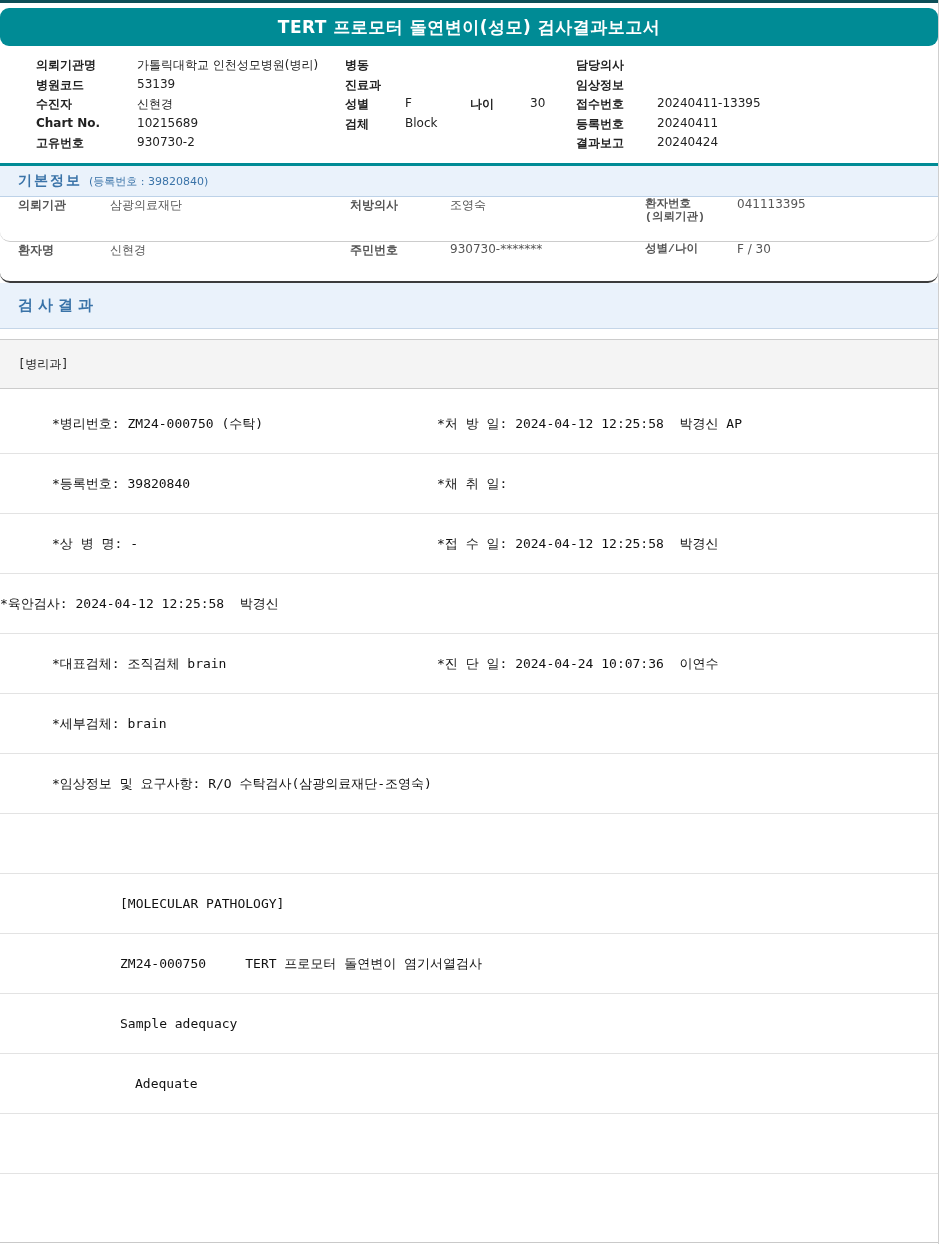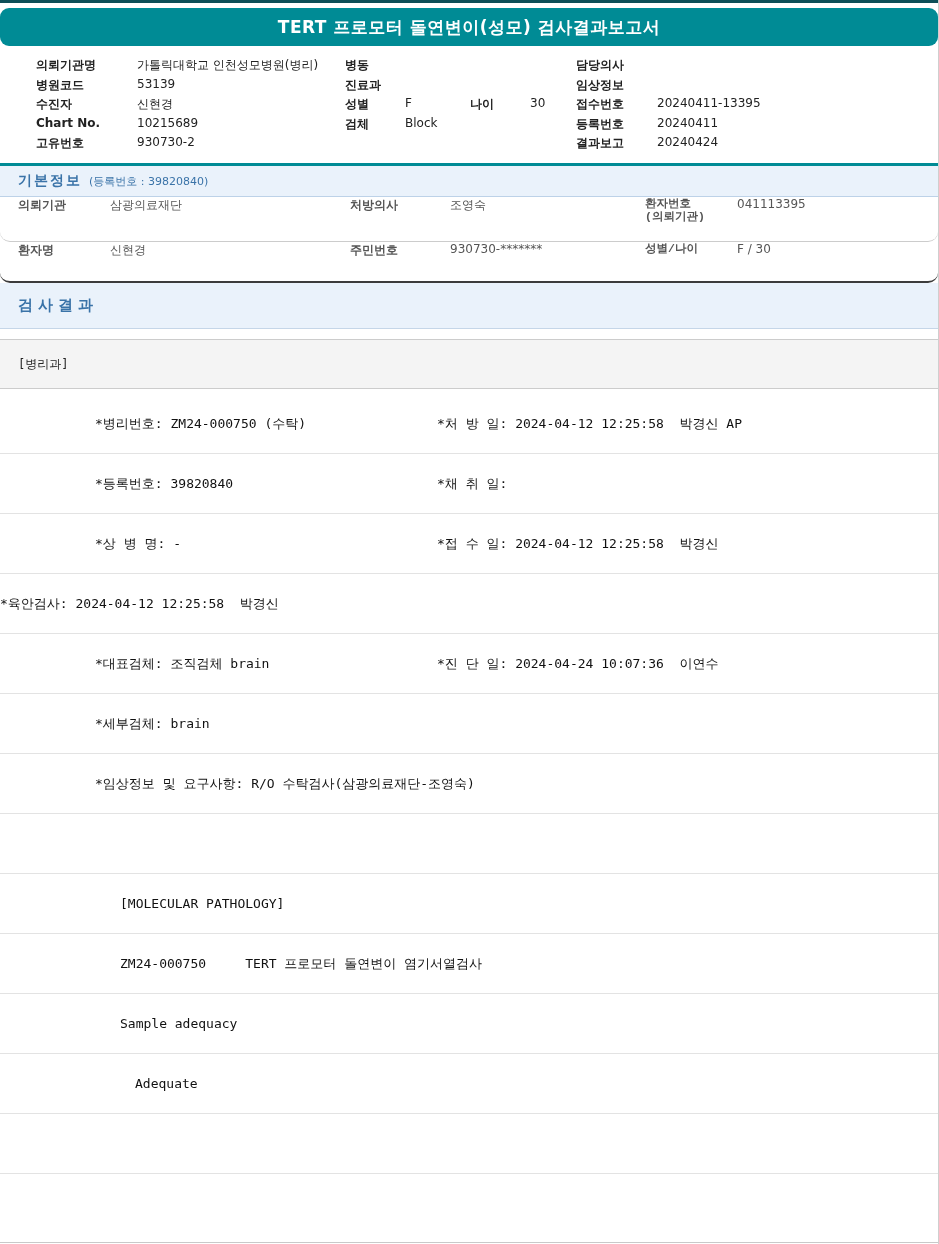--- a/index.html
+++ b/index.html
@@ -32,21 +32,21 @@
   .bv1 { width:240px; }
   .bl2 { width:100px; }
   .bv2 { width:195px; }
   .bl3 { width:92px; font-size:11.5px; line-height:13px;font-family:Liberation Mono, monospace; }
   .bv3 { flex:1; }
   .reshdr { height:46px; background:#eaf2fb; border-bottom:1px solid #c5d6e8; display:flex; align-items:center; padding-left:18px; color:#3a73a8; }
   .reshdr .t { font-size:15px; font-weight:bold; letter-spacing:5px; }
   .deptband { margin-top:10px; height:50px; background:#f4f4f4; border-top:1px solid #ccc; border-bottom:1px solid #ccc; display:flex; align-items:center; padding-left:18px; font-family:"DejaVu Sans Mono","Liberation Mono","DejaVu Sans",monospace; font-size:12px; color:#222; }
   .lines { margin-top:5px; }
   .rline { height:60px; display:flex; align-items:center; border-bottom:1px solid #e3e3e3; font-family:"DejaVu Sans Mono","Liberation Mono","DejaVu Sans",monospace; font-size:13px; white-space:pre; color:#111; }
-  .rline .l { width:437px; flex-shrink:0; padding-left:95px; overflow:visible; }
+  .rline .l { width:437px; flex-shrink:0; padding-left:52px; overflow:visible; }
   .rline .l.ind2 { padding-left:120px; }
   .rline .l.ind3 { padding-left:135px; }
   .rline .r { flex:1; }
   .bottomline { position:absolute; left:0; right:0; bottom:1px; height:1px; background:#c9c9c9; }
 </style>
 </head>
 <body>
 
 <div class="page">
 

